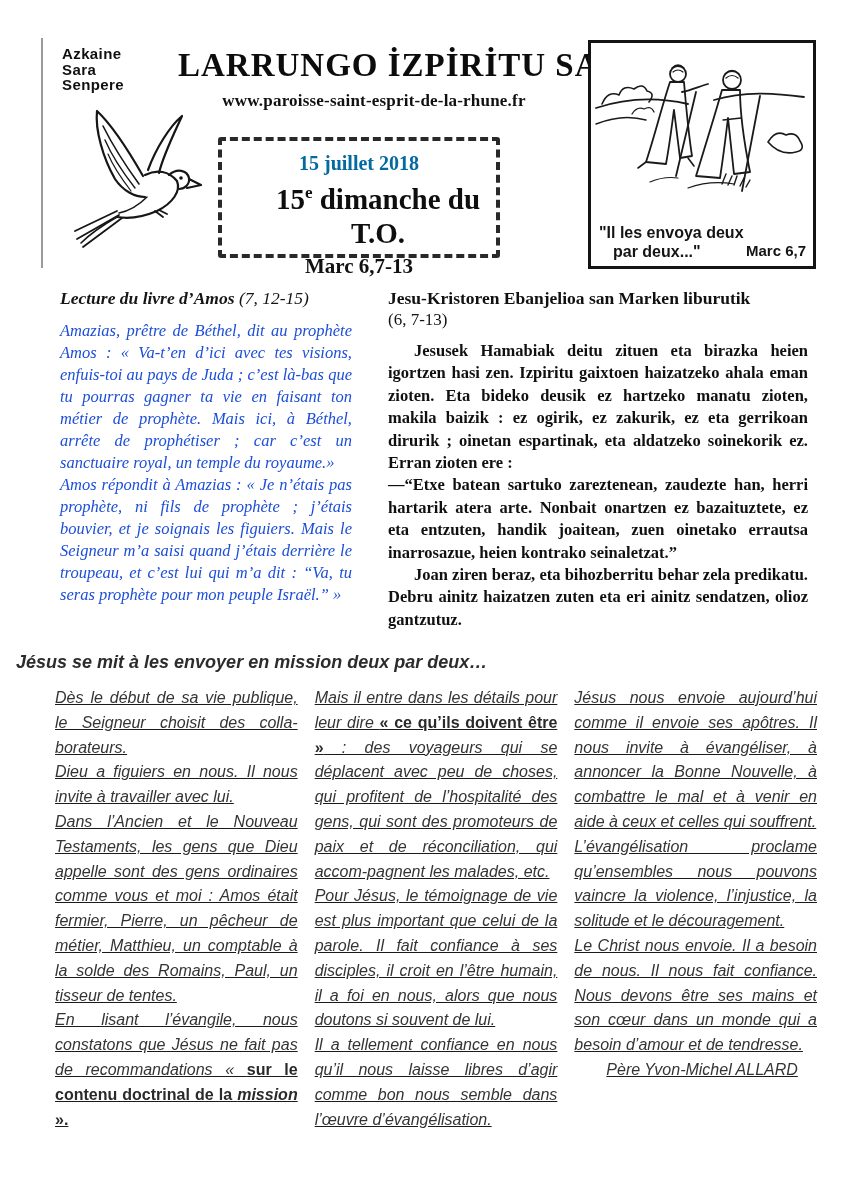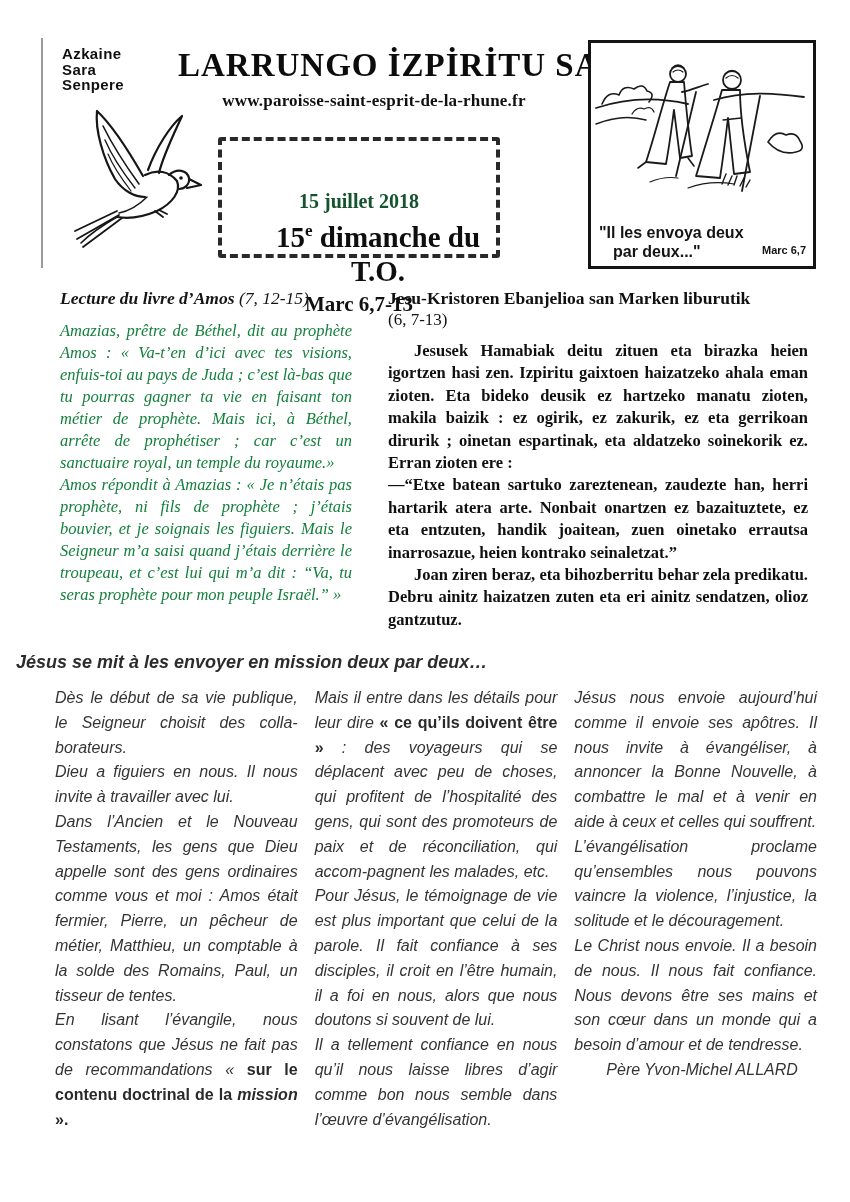--- a/index.html
+++ b/index.html
@@ -12,53 +12,53 @@
          color:#101010;letter-spacing:.4px;}
   .towns p{margin:0;}
   .dove{position:absolute;left:50px;top:96px;}
   .masthead{position:absolute;left:178px;top:48px;width:392px;text-align:center;}
   .masthead h1{margin:0;font:700 33px/1.05 "Liberation Serif",serif;letter-spacing:1px;
                color:#0c0c0c;white-space:nowrap;}
   .website{margin-top:9px;font:700 17px/1 "Liberation Serif",serif;color:#101010;letter-spacing:.2px;}
   .datebox{position:absolute;left:218px;top:137px;width:274px;height:104px;
            border:4px dashed #292929;border-radius:3px;background:#fff;
            text-align:center;padding-top:9px;}
-  .datebox .date{font:700 20px/26px "Liberation Serif",serif;color:#14532d;margin-top:38px;}
+  .datebox .date{font:700 20px/26px "Liberation Serif",serif;color:#0369a1;}
   .datebox .sunday{font:700 29px/34px "Liberation Serif",serif;color:#0e0e0e;padding-left:38px;}
   .datebox .sunday sup{font-size:17px;}
   .datebox .bibleref{font:700 21px/32px "Liberation Serif",serif;color:#111;}
 
   .illus{position:absolute;left:588px;top:40px;width:222px;height:223px;border:3px solid #141414;
          background:#fff;}
   .illus svg{position:absolute;left:1px;top:1px;}
   .caption{position:absolute;left:8px;right:5px;bottom:5px;
            font:700 16px/19px "Liberation Sans",sans-serif;color:#141414;}
   .cap-text{display:inline-block;width:158px;}
   .cap-text .l2{padding-left:14px;}
-  .cap-ref{position:absolute;right:2px;bottom:1px;font-size:11px;}
+  .cap-ref{position:absolute;right:2px;bottom:1px;font-size:15px;}
 
   
   .reading-amos{position:absolute;left:60px;top:287px;width:292px;}
   .reading-amos h3{margin:0 0 11px 0;font:italic 700 17.5px/22px "Liberation Serif",serif;color:#151515;}
   .reading-amos h3 .rref{font-weight:400;text-align:center;}
   .reading-amos p{margin:0;font:italic 400 16.5px/22px "Liberation Serif",serif;
-                  text-align:justify;color:#15803d;}
+                  text-align:justify;color:#1d4ed8;}
 
   .reading-gospel{position:absolute;left:388px;top:287px;width:420px;}
   .reading-gospel h3{margin:0;font:700 17.5px/22px "Liberation Serif",serif;color:#101010;}
   .reading-gospel .gref{font:400 17px/22px "Liberation Serif",serif;margin-bottom:9px;color:#151515;}
   .reading-gospel p{margin:0;font:700 16.5px/22.4px "Liberation Serif",serif;
                     text-align:justify;color:#101010;}
   .reading-gospel p.ind{text-indent:26px;}
 
   
   .homily-head{position:absolute;left:16px;top:651px;width:706px;text-align:left;
                font:italic 700 18px/22px "Liberation Sans",sans-serif;color:#2c2c2c;}
   .homily-cols{position:absolute;left:55px;top:686px;width:762px;
-               display:grid;grid-template-columns:1fr 1fr 1fr;column-gap:17px;}
+               display:grid;grid-template-columns:1fr 1fr 1fr;column-gap:17px;text-decoration:underline;}
   .homily-cols .col p{margin:0;font:italic 400 16px/24.8px "Liberation Sans",sans-serif;
                       color:#343434;text-align:justify;}
   .homily-cols .col p span.b{font-weight:700;font-style:normal;color:#2a2a2a;}
   .homily-cols .col p span.bi{font-weight:700;color:#2a2a2a;}
   .homily-cols .col p.sig{text-align:left;text-indent:32px;}
 </style>
 </head>
 <body>
 
 <div class="page">

